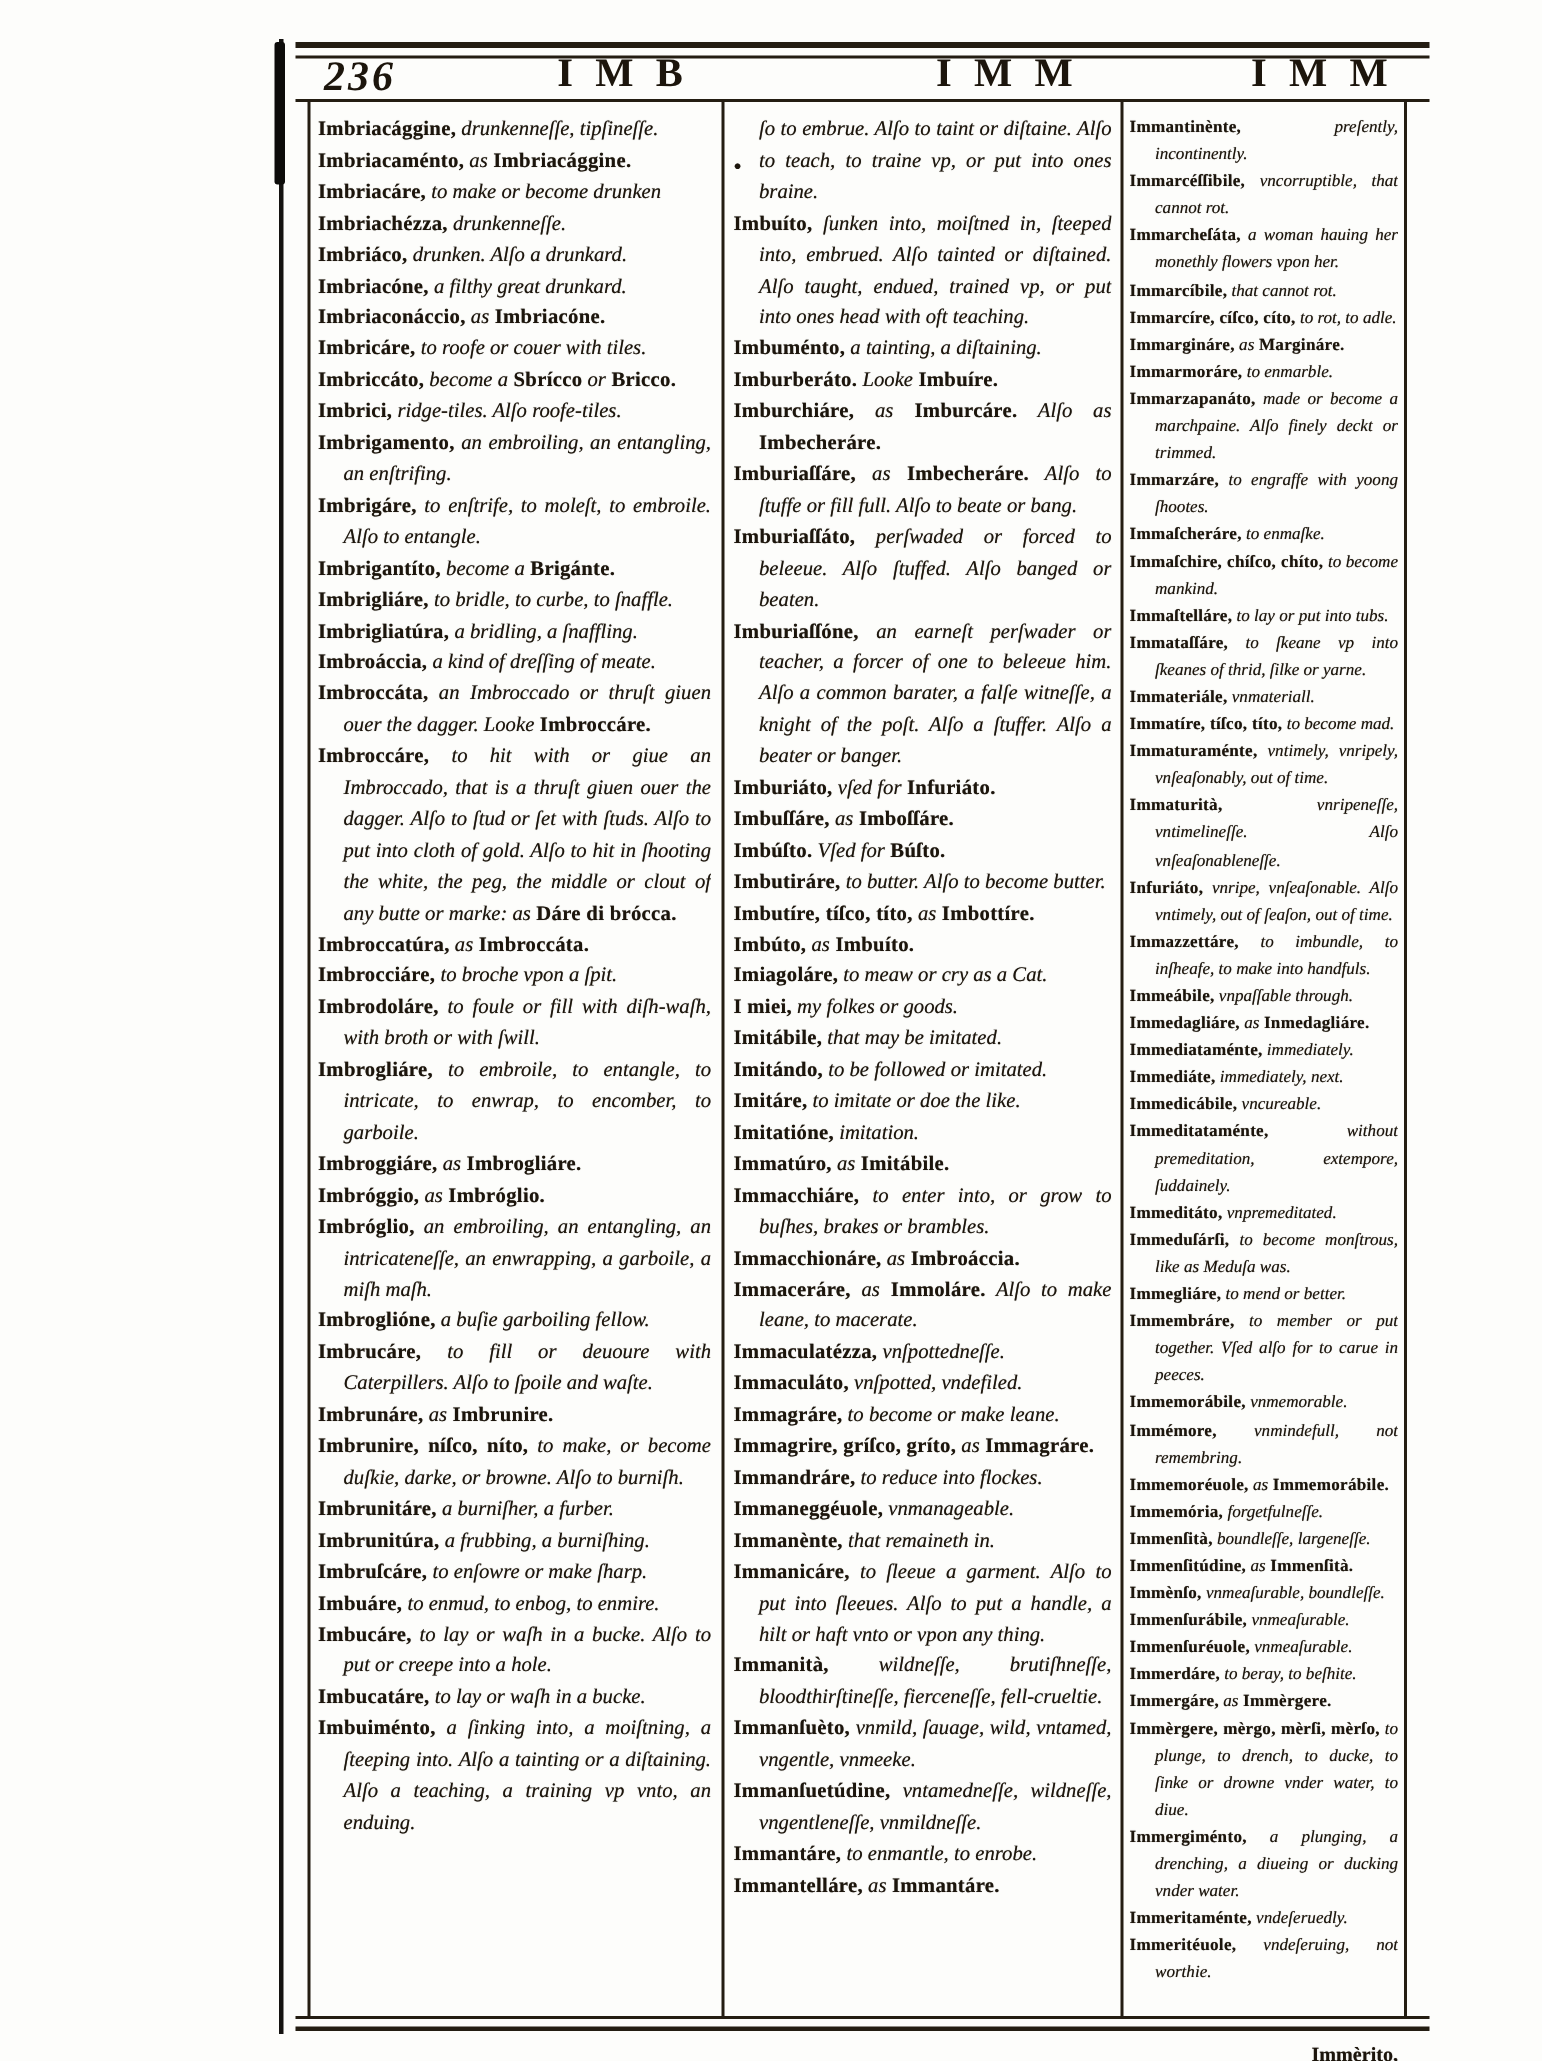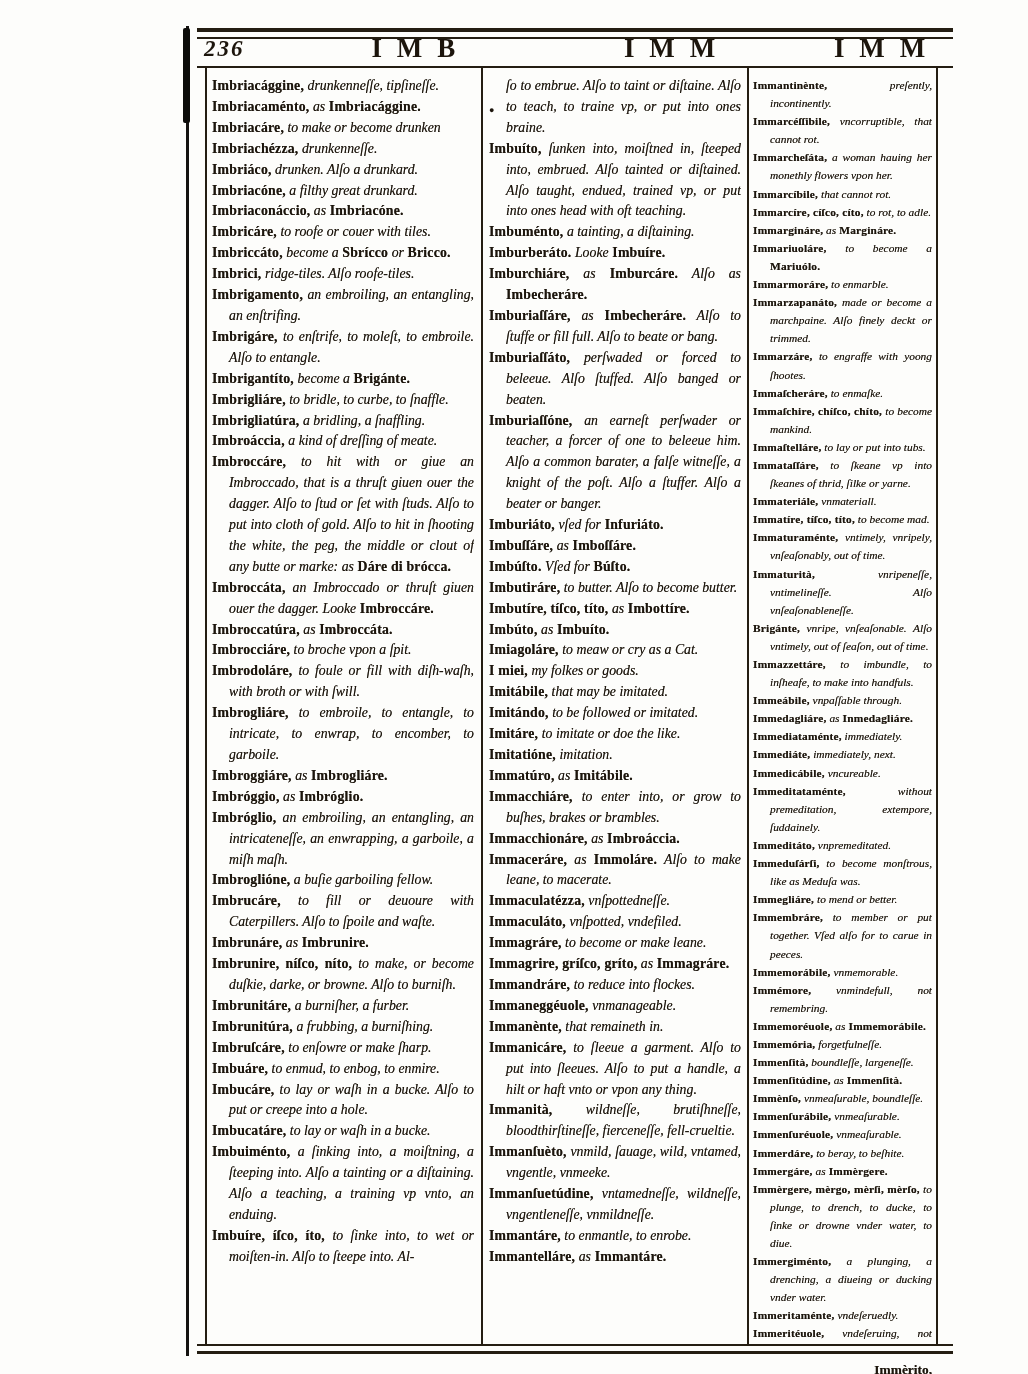--- a/index.html
+++ b/index.html
@@ -17,21 +17,21 @@
   .hr-top-2{top:37px;height:2px;}
   .hr-head{top:66px;height:2px;}
   .hr-bot-1{top:1344px;height:2px;}
   .hr-bot-2{top:1351px;height:3px;}
   .vr{position:absolute;width:2px;background:#241d12;top:67px;height:1279px;}
   .vr-left{left:205px;}
   .vr-mid1{left:481px;}
   .vr-mid2{left:747px;}
   .vr-right{left:936px;}
   
-  .page-number{position:absolute;left:204px;top:36px;font-size:23px;font-style:italic;font-weight:700;letter-spacing:2px;}
+  .page-number{position:absolute;left:216px;top:36px;font-size:28px;font-style:italic;font-weight:700;letter-spacing:2px;}
   .col-header{position:absolute;top:33px;font-size:27px;font-weight:700;letter-spacing:0.55em;text-indent:0.27em;text-align:right;}
   .col-header.h0{left:240px;width:230px;}
   .col-header.h1{left:500px;width:230px;}
   .col-header.h2{left:740px;width:200px;}
   
   .col{position:absolute;top:76px;height:1264px;overflow:hidden;text-align:justify;}
   .col-0{left:212px;width:262px;font-size:13.8px;line-height:20.9px;}
   .col-1{left:489px;width:252px;font-size:13.8px;line-height:20.9px;}
   .col-2{left:753px;width:179px;font-size:11.4px;line-height:18.1px;}
   .entry{margin:0;padding-left:17px;text-indent:-17px;position:relative;}
@@ -74,41 +74,40 @@
     <p class="entry"><span class="r">Imbriaconáccio,</span><span class="i"> as</span><span class="r"> Imbriacóne.</span></p>
     <p class="entry"><span class="r">Imbricáre,</span><span class="i"> to roofe or couer with tiles.</span></p>
     <p class="entry"><span class="r">Imbriccáto,</span><span class="i"> become a</span><span class="r"> Sbrícco</span><span class="i"> or</span><span class="r"> Bricco.</span></p>
     <p class="entry"><span class="r">Imbrici,</span><span class="i"> ridge-tiles. Alſo roofe-tiles.</span></p>
     <p class="entry"><span class="r">Imbrigamento,</span><span class="i"> an embroiling, an entangling, an enſtrifing.</span></p>
     <p class="entry"><span class="r">Imbrigáre,</span><span class="i"> to enſtrife, to moleſt, to embroile. Alſo to entangle.</span></p>
     <p class="entry"><span class="r">Imbrigantíto,</span><span class="i"> become a</span><span class="r"> Brigánte.</span></p>
     <p class="entry"><span class="r">Imbrigliáre,</span><span class="i"> to bridle, to curbe, to ſnaffle.</span></p>
     <p class="entry"><span class="r">Imbrigliatúra,</span><span class="i"> a bridling, a ſnaffling.</span></p>
     <p class="entry"><span class="r">Imbroáccia,</span><span class="i"> a kind of dreſſing of meate.</span></p>
+    <p class="entry"><span class="r">Imbroccáta,</span><span class="i"> an Imbroccado or thruſt giuen ouer the dagger. Looke</span><span class="r"> Imbroccáre.</span></p>
     <p class="entry"><span class="r">Imbroccáre,</span><span class="i"> to hit with or giue an Imbroccado, that is a thruſt giuen ouer the dagger. Alſo to ſtud or ſet with ſtuds. Alſo to put into cloth of gold. Alſo to hit in ſhooting the white, the peg, the middle or clout of any butte or marke: as</span><span class="r"> Dáre di brócca.</span></p>
-    <p class="entry"><span class="r">Imbroccáta,</span><span class="i"> an Imbroccado or thruſt giuen ouer the dagger. Looke</span><span class="r"> Imbroccáre.</span></p>
     <p class="entry"><span class="r">Imbroccatúra,</span><span class="i"> as</span><span class="r"> Imbroccáta.</span></p>
     <p class="entry"><span class="r">Imbrocciáre,</span><span class="i"> to broche vpon a ſpit.</span></p>
     <p class="entry"><span class="r">Imbrodoláre,</span><span class="i"> to foule or fill with diſh-waſh, with broth or with ſwill.</span></p>
     <p class="entry"><span class="r">Imbrogliáre,</span><span class="i"> to embroile, to entangle, to intricate, to enwrap, to encomber, to garboile.</span></p>
     <p class="entry"><span class="r">Imbroggiáre,</span><span class="i"> as</span><span class="r"> Imbrogliáre.</span></p>
     <p class="entry"><span class="r">Imbróggio,</span><span class="i"> as</span><span class="r"> Imbróglio.</span></p>
     <p class="entry"><span class="r">Imbróglio,</span><span class="i"> an embroiling, an entangling, an intricateneſſe, an enwrapping, a garboile, a miſh maſh.</span></p>
     <p class="entry"><span class="r">Imbroglióne,</span><span class="i"> a buſie garboiling fellow.</span></p>
     <p class="entry"><span class="r">Imbrucáre,</span><span class="i"> to fill or deuoure with Caterpillers. Alſo to ſpoile and waſte.</span></p>
     <p class="entry"><span class="r">Imbrunáre,</span><span class="i"> as</span><span class="r"> Imbrunire.</span></p>
     <p class="entry"><span class="r">Imbrunire, níſco, níto,</span><span class="i"> to make, or become duſkie, darke, or browne. Alſo to burniſh.</span></p>
     <p class="entry"><span class="r">Imbrunitáre,</span><span class="i"> a burniſher, a furber.</span></p>
     <p class="entry"><span class="r">Imbrunitúra,</span><span class="i"> a frubbing, a burniſhing.</span></p>
     <p class="entry"><span class="r">Imbruſcáre,</span><span class="i"> to enſowre or make ſharp.</span></p>
     <p class="entry"><span class="r">Imbuáre,</span><span class="i"> to enmud, to enbog, to enmire.</span></p>
     <p class="entry"><span class="r">Imbucáre,</span><span class="i"> to lay or waſh in a bucke. Alſo to put or creepe into a hole.</span></p>
     <p class="entry"><span class="r">Imbucatáre,</span><span class="i"> to lay or waſh in a bucke.</span></p>
     <p class="entry"><span class="r">Imbuiménto,</span><span class="i"> a ſinking into, a moiſtning, a ſteeping into. Alſo a tainting or a diſtaining. Alſo a teaching, a training vp vnto, an enduing.</span></p>
-    <p class="entry"><span class="r">Imbuíre, íſco, íto,</span><span class="i"> to ſinke into, to wet or moiſten-in. Alſo to ſteepe into. Al-</span></p>
   </div>
 <div class="col col-1">
     <p class="entry cont"><span class="bullet">●</span><span class="i">ſo to embrue. Alſo to taint or diſtaine. Alſo to teach, to traine vp, or put into ones braine.</span></p>
     <p class="entry"><span class="r">Imbuíto,</span><span class="i"> ſunken into, moiſtned in, ſteeped into, embrued. Alſo tainted or diſtained. Alſo taught, endued, trained vp, or put into ones head with oft teaching.</span></p>
     <p class="entry"><span class="r">Imbuménto,</span><span class="i"> a tainting, a diſtaining.</span></p>
     <p class="entry"><span class="r">Imburberáto.</span><span class="i"> Looke</span><span class="r"> Imbuíre.</span></p>
     <p class="entry"><span class="r">Imburchiáre,</span><span class="i"> as</span><span class="r"> Imburcáre.</span><span class="i"> Alſo as</span><span class="r"> Imbecheráre.</span></p>
     <p class="entry"><span class="r">Imburiaſſáre,</span><span class="i"> as</span><span class="r"> Imbecheráre.</span><span class="i"> Alſo to ſtuffe or fill full. Alſo to beate or bang.</span></p>
     <p class="entry"><span class="r">Imburiaſſáto,</span><span class="i"> perſwaded or forced to beleeue. Alſo ſtuffed. Alſo banged or beaten.</span></p>
     <p class="entry"><span class="r">Imburiaſſóne,</span><span class="i"> an earneſt perſwader or teacher, a forcer of one to beleeue him. Alſo a common barater, a falſe witneſſe, a knight of the poſt. Alſo a ſtuffer. Alſo a beater or banger.</span></p>
@@ -142,33 +141,32 @@
     <p class="entry"><span class="r">Immantáre,</span><span class="i"> to enmantle, to enrobe.</span></p>
     <p class="entry"><span class="r">Immantelláre,</span><span class="i"> as</span><span class="r"> Immantáre.</span></p>
   </div>
 <div class="col col-2">
     <p class="entry"><span class="r">Immantinènte,</span><span class="i"> preſently, incontinently.</span></p>
     <p class="entry"><span class="r">Immarcéſſibile,</span><span class="i"> vncorruptible, that cannot rot.</span></p>
     <p class="entry"><span class="r">Immarcheſáta,</span><span class="i"> a woman hauing her monethly flowers vpon her.</span></p>
     <p class="entry"><span class="r">Immarcíbile,</span><span class="i"> that cannot rot.</span></p>
     <p class="entry"><span class="r">Immarcíre, cíſco, cíto,</span><span class="i"> to rot, to adle.</span></p>
     <p class="entry"><span class="r">Immargináre,</span><span class="i"> as</span><span class="r"> Margináre.</span></p>
-    <p class="entry"><span class="r">Immariuoláre,</span><span class="i"> to become a</span><span class="r"> Mariuólo.</span></p>
     <p class="entry"><span class="r">Immarmoráre,</span><span class="i"> to enmarble.</span></p>
     <p class="entry"><span class="r">Immarzapanáto,</span><span class="i"> made or become a marchpaine. Alſo finely deckt or trimmed.</span></p>
     <p class="entry"><span class="r">Immarzáre,</span><span class="i"> to engraffe with yoong ſhootes.</span></p>
     <p class="entry"><span class="r">Immaſcheráre,</span><span class="i"> to enmaſke.</span></p>
     <p class="entry"><span class="r">Immaſchire, chíſco, chíto,</span><span class="i"> to become mankind.</span></p>
     <p class="entry"><span class="r">Immaſtelláre,</span><span class="i"> to lay or put into tubs.</span></p>
     <p class="entry"><span class="r">Immataſſáre,</span><span class="i"> to ſkeane vp into ſkeanes of thrid, ſilke or yarne.</span></p>
     <p class="entry"><span class="r">Immateriále,</span><span class="i"> vnmateriall.</span></p>
     <p class="entry"><span class="r">Immatíre, tíſco, títo,</span><span class="i"> to become mad.</span></p>
     <p class="entry"><span class="r">Immaturaménte,</span><span class="i"> vntimely, vnripely, vnſeaſonably, out of time.</span></p>
     <p class="entry"><span class="r">Immaturità,</span><span class="i"> vnripeneſſe, vntimelineſſe. Alſo vnſeaſonableneſſe.</span></p>
-    <p class="entry"><span class="r">Brigánte,</span><span class="i"> vnripe, vnſeaſonable. Alſo vntimely, out of ſeaſon, out of time.</span></p>
+    <p class="entry"><span class="r">Infuriáto,</span><span class="i"> vnripe, vnſeaſonable. Alſo vntimely, out of ſeaſon, out of time.</span></p>
     <p class="entry"><span class="r">Immazzettáre,</span><span class="i"> to imbundle, to inſheafe, to make into handfuls.</span></p>
     <p class="entry"><span class="r">Immeábile,</span><span class="i"> vnpaſſable through.</span></p>
     <p class="entry"><span class="r">Immedagliáre,</span><span class="i"> as</span><span class="r"> Inmedagliáre.</span></p>
     <p class="entry"><span class="r">Immediataménte,</span><span class="i"> immediately.</span></p>
     <p class="entry"><span class="r">Immediáte,</span><span class="i"> immediately, next.</span></p>
     <p class="entry"><span class="r">Immedicábile,</span><span class="i"> vncureable.</span></p>
     <p class="entry"><span class="r">Immeditataménte,</span><span class="i"> without premeditation, extempore, ſuddainely.</span></p>
     <p class="entry"><span class="r">Immeditáto,</span><span class="i"> vnpremeditated.</span></p>
     <p class="entry"><span class="r">Immeduſárſi,</span><span class="i"> to become monſtrous, like as Meduſa was.</span></p>
     <p class="entry"><span class="r">Immegliáre,</span><span class="i"> to mend or better.</span></p>

